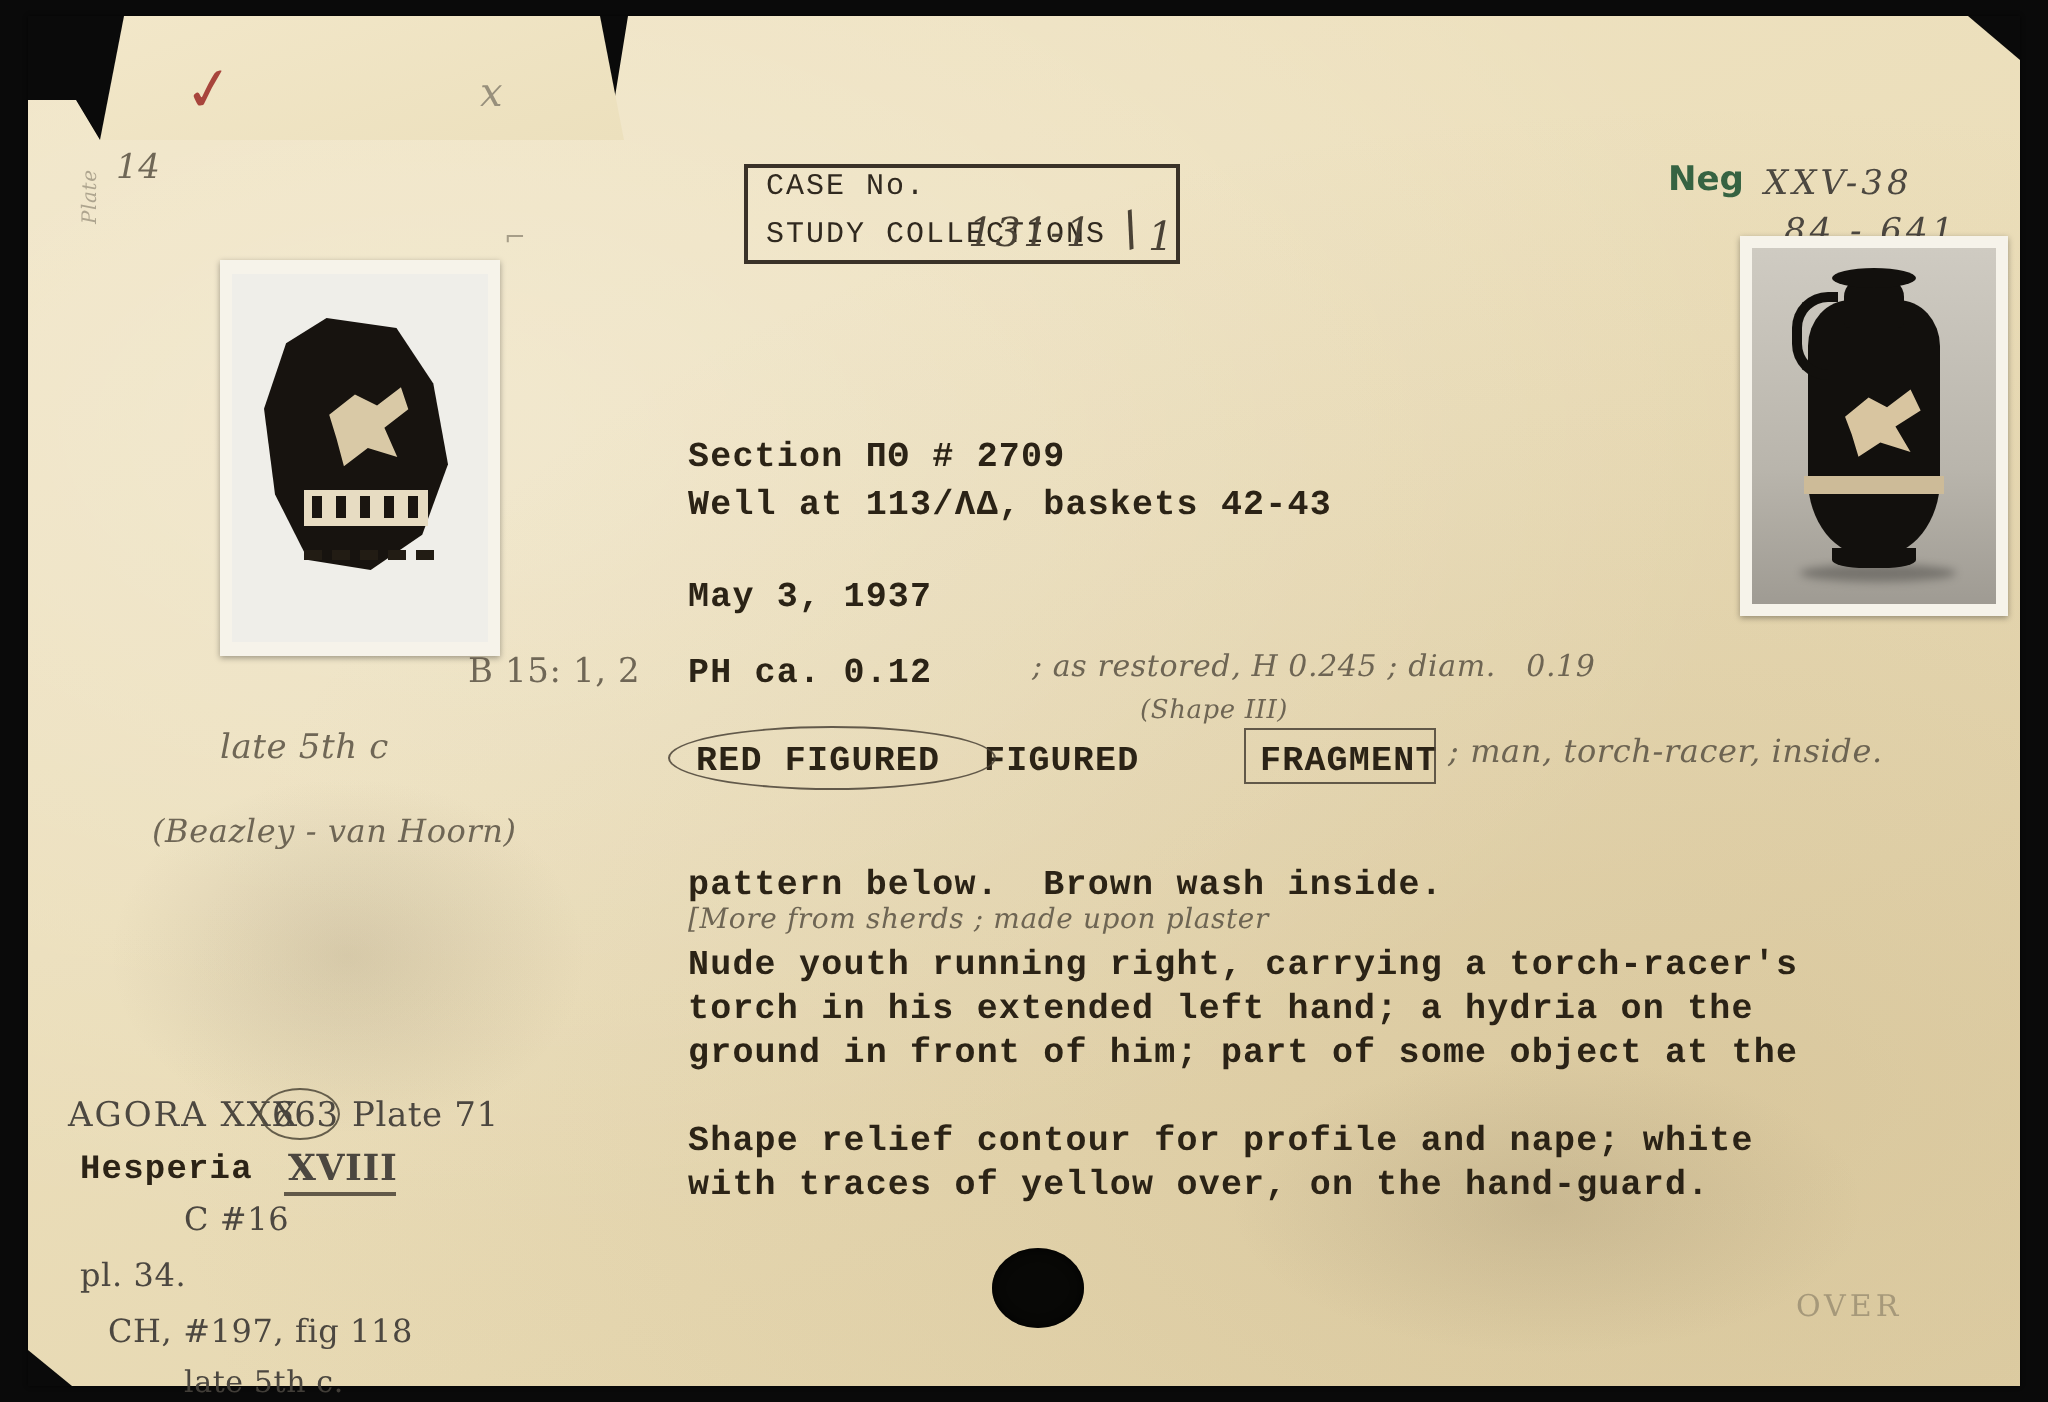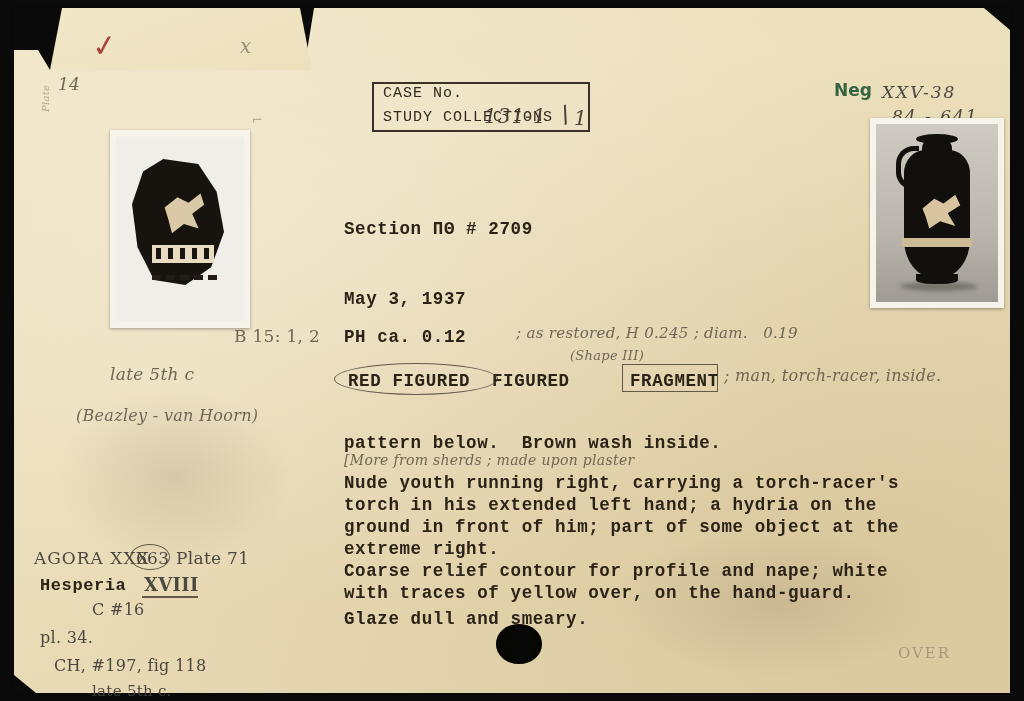--- a/index.html
+++ b/index.html
@@ -210,20 +210,21 @@
         <div class="vase-neck"></div>
         <div class="vase-lip"></div>
         <div class="vase-handle"></div>
         <div class="vase-band"></div>
         <div class="vase-fig"></div>
         <div class="vase-foot"></div>
       </div>
     </div>
 
     <div class="tw tw-line" style="position:absolute;left:330px;top:210px;">Section ΠΘ # 2709</div>
+    <div class="tw tw-line" style="position:absolute;left:330px;top:234px;">Well at 113/ΛΔ, baskets 42-43</div>
 
     <div class="tw tw-line" style="position:absolute;left:330px;top:280px;">May 3, 1937</div>
 
     <div class="tw tw-line" style="position:absolute;left:330px;top:318px;">PH ca. 0.12</div>
     <div class="hw" style="position:absolute;left:502px;top:316px;font-size:15px;">; as restored, H 0.245 ; diam.   0.19</div>
 
     <div class="tw tw-line" style="position:absolute;left:334px;top:362px;">RED FIGURED</div>
     <div class="tw tw-line" style="position:absolute;left:478px;top:362px;">FIGURED</div>
     <div class="tw tw-line" style="position:absolute;left:616px;top:362px;">FRAGMENT</div>
 
@@ -234,24 +235,22 @@
 
     <div class="hw" style="position:absolute;left:220px;top:318px;font-size:17px;font-style:normal;">B 15: 1, 2</div>
 
     <div class="tw tw-line" style="position:absolute;left:330px;top:424px;">pattern below.  Brown wash inside.</div>
 
     <div class="hw" style="position:absolute;left:330px;top:444px;font-size:14px;">[More from sherds ; made upon plaster</div>
 
     <div class="tw tw-line" style="position:absolute;left:330px;top:464px;">Nude youth running right, carrying a torch-racer's</div>
     <div class="tw tw-line" style="position:absolute;left:330px;top:486px;">torch in his extended left hand; a hydria on the</div>
     <div class="tw tw-line" style="position:absolute;left:330px;top:508px;">ground in front of him; part of some object at the</div>
-    <div class="tw tw-line" style="position:absolute;left:330px;top:530px;">extreme right.</div>
-    <div class="tw tw-line" style="position:absolute;left:330px;top:552px;">Coarse relief contour for profile and nape; white</div>
+    <div class="tw tw-line" style="position:absolute;left:330px;top:552px;">Shape relief contour for profile and nape; white</div>
     <div class="tw tw-line" style="position:absolute;left:330px;top:574px;">with traces of yellow over, on the hand-guard.</div>
-    <div class="tw tw-line" style="position:absolute;left:330px;top:600px;">Glaze dull and smeary.</div>
 
     <div class="hw" style="position:absolute;left:96px;top:356px;font-size:17px;">late 5th c</div>
     <div class="hw" style="position:absolute;left:62px;top:398px;font-size:16px;">(Beazley - van Hoorn)</div>
 
     <div class="hw hw-dark" style="position:absolute;left:20px;top:540px;font-size:17px;font-style:normal;letter-spacing:1px;">AGORA XXX</div>
     <div class="hw hw-dark" style="position:absolute;left:122px;top:540px;font-size:17px;font-style:normal;">663</div>
     <div class="oval-small" style="left:116px;top:536px;width:40px;height:26px;border-radius:50%;"></div>
     <div class="hw hw-dark" style="position:absolute;left:162px;top:540px;font-size:17px;font-style:normal;">Plate 71</div>
 
     <div class="tw" style="position:absolute;left:26px;top:568px;font-size:17px;">Hesperia</div>

